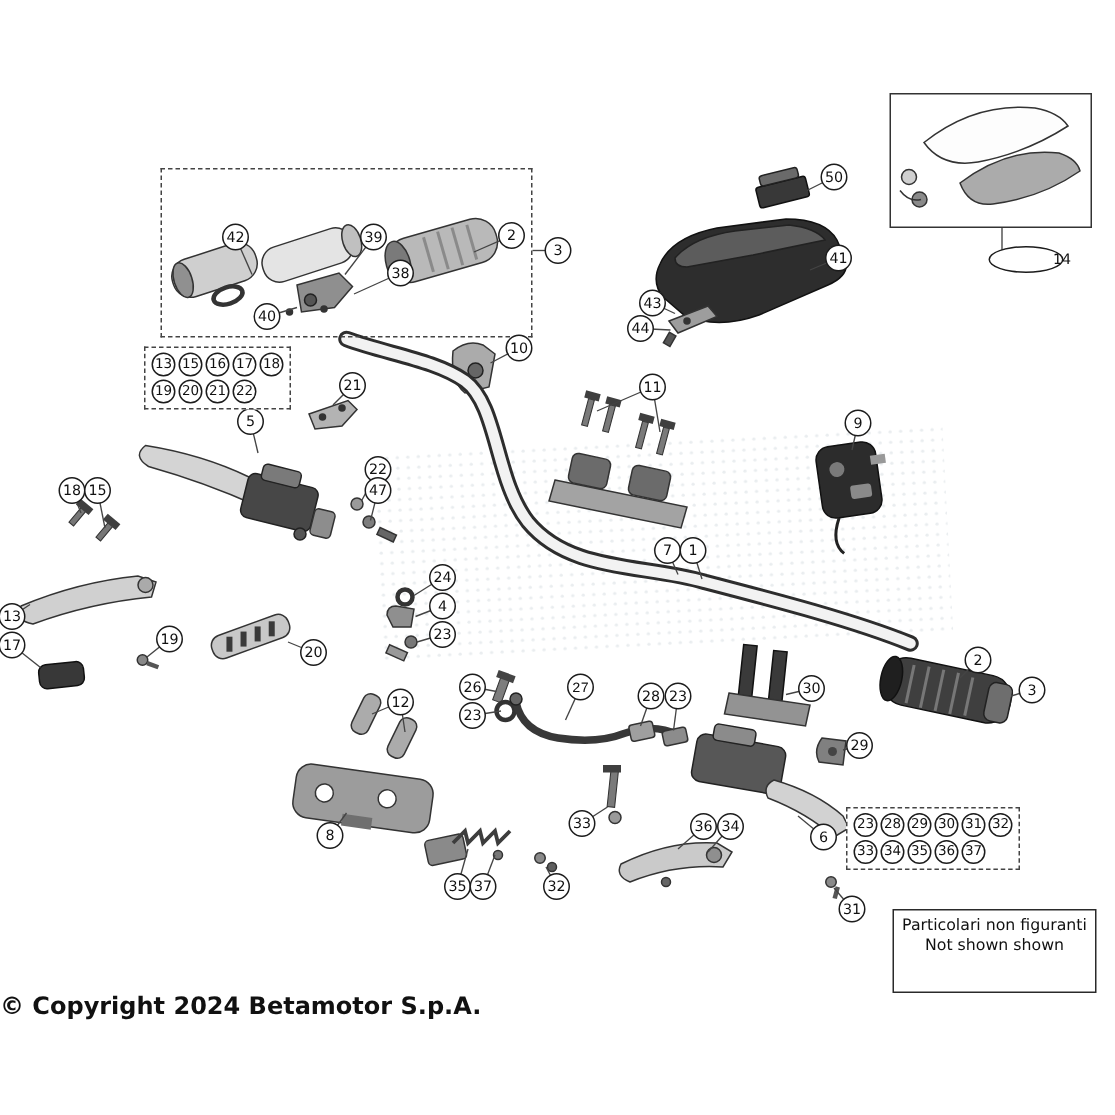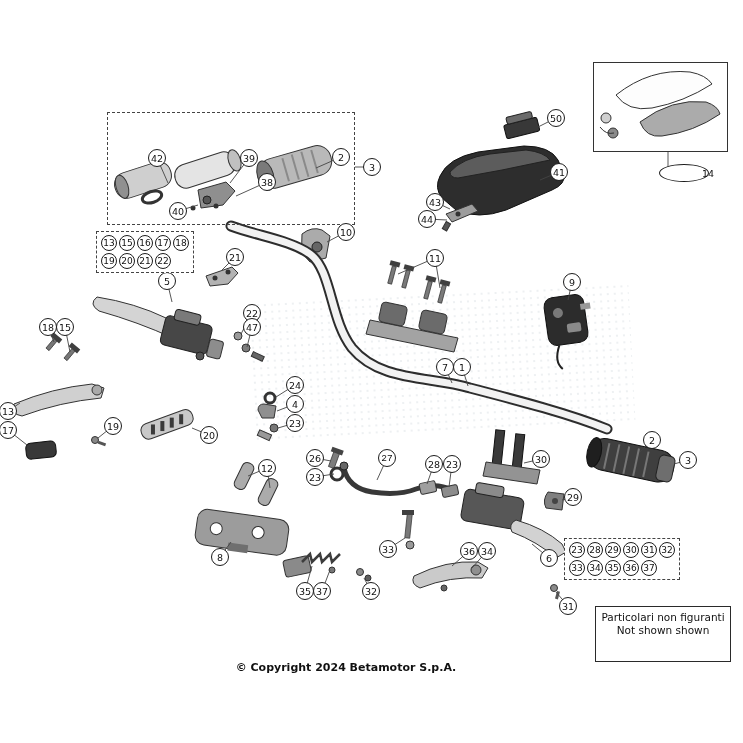--- a/index.html
+++ b/index.html
@@ -15,22 +15,22 @@
   #callout-layer { position:absolute; inset:0; z-index:4; }
   .callout { position:absolute; width:18px; height:18px; border:1.2px solid #1c1c1c; border-radius:50%;
              background:#fff; font-size:9.5px; color:#111; display:flex; align-items:center; justify-content:center; }
   .chip { position:static; width:16px; height:16px; margin:1px; font-size:9px; display:inline-flex; }
   .group-box { position:absolute; border:1px dashed #444; background:#fff; padding:2px 3px; z-index:4; }
   .chip-row { display:flex; }
   #not-shown-box { position:absolute; left:595px; top:606px; width:136px; height:56px;
                    border:1px solid #2a2a2a; background:#fff; text-align:center; padding:4px 4px 2px;
                    font-size:10.5px; color:#111; z-index:4; line-height:1.25; }
   #not-shown-chips { display:flex; justify-content:center; margin-top:2px; }
-  #copyright { position:absolute; top:661px; left:0; width:692px; text-align:center;
-               font-size:11px; font-weight:bold; color:#111; z-index:4; }
+  #copyright { position:absolute; top:661px; left:0; width:692px; 
+               font-size:16px; font-weight:bold; color:#111; z-index:4; }
 </style>
 </head>
 <body>
 
 <div id="stage">
 
   <svg id="diagram-svg" class="layer" width="743" height="743" viewBox="0 0 743 743">
     <defs>
       <pattern id="dots" width="7" height="7" patternUnits="userSpaceOnUse">
         <circle cx="2" cy="2" r="1.1" fill="#c9d2d8"></circle>

